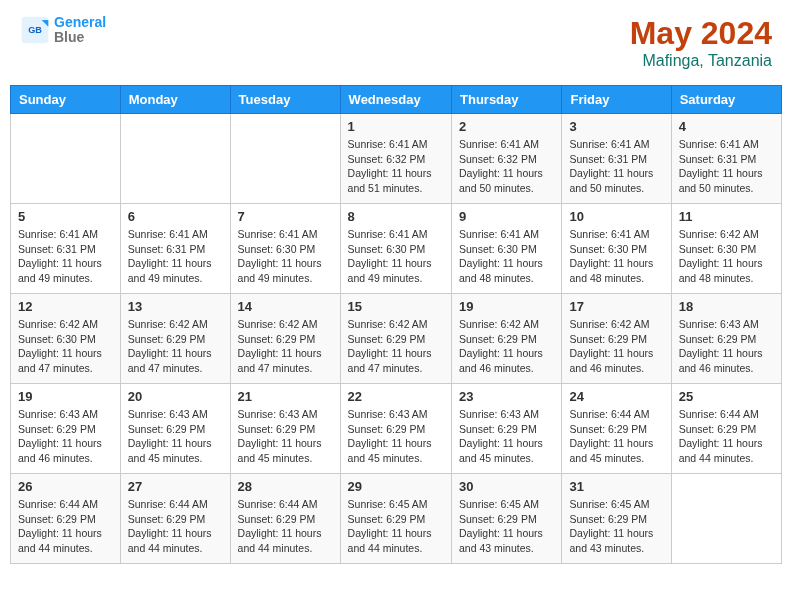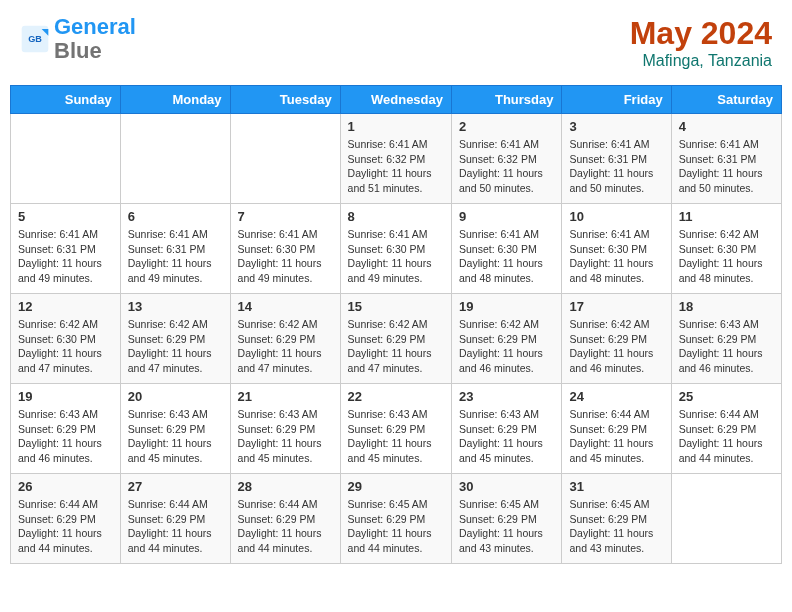--- a/index.html
+++ b/index.html
@@ -16,21 +16,21 @@
       align-items: flex-start;
       margin-bottom: 10px;
       padding: 5px 10px;
     }
     .logo {
       display: flex;
       align-items: center;
       gap: 4px;
     }
     .logo-text {
-      font-size: 22px;
+      font-size: 14px;
       font-weight: bold;
       color: #333;
       line-height: 1.1;
     }
     .logo-text span { color: #2196f3; }
     .logo-icon {
       width: 30px;
       height: 30px;
     }
     .title-block {
@@ -46,21 +46,21 @@
       color: #0f766e;
     }
     table {
       width: 100%;
       border-collapse: collapse;
       font-size: 11px;
     }
     thead tr th {
       background-color: #2196f3;
       color: #fff;
-      text-align: right;
+      text-align: left;
       padding: 6px 8px;
       font-size: 13px;
       border: 1px solid #1976d2;
     }
     tbody tr td {
       border: 1px solid #ccc;
       vertical-align: top;
       padding: 5px 7px;
       width: 113px;
       min-height: 80px;

